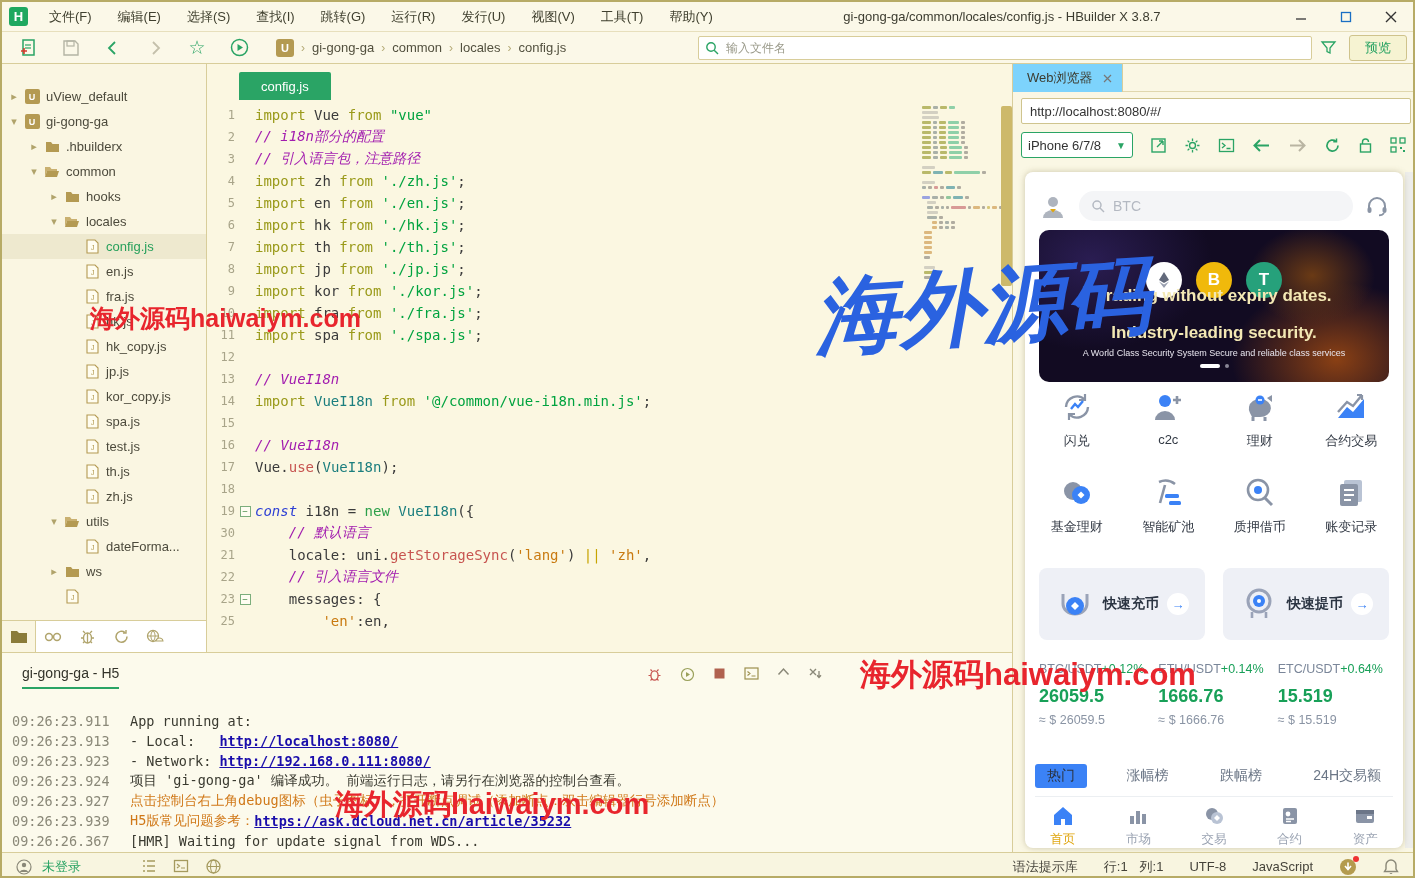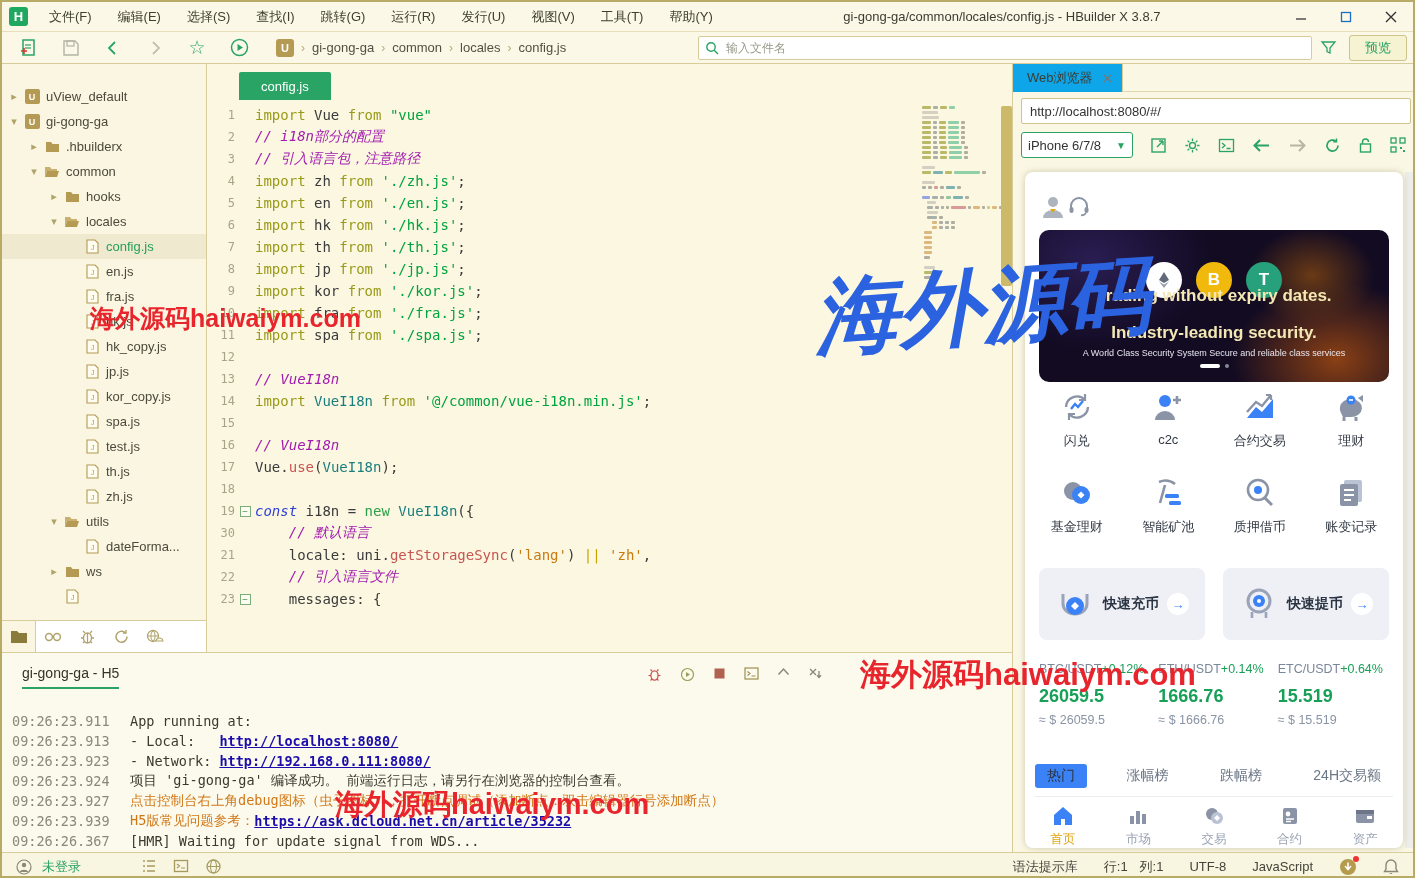--- a/index.html
+++ b/index.html
@@ -84,21 +84,21 @@
   .sb-left { display:flex; align-items:center; gap:10px; margin-left:14px; }
   .sb-login { color:#2aa465; }
   .sb-lic { display:flex; gap:16px; margin-left:60px; color:#a59a5e; }
   .sb-right { position:absolute; right:14px; display:flex; align-items:center; gap:26px; color:#45433a; }
 
   
   .rightpanel { position:absolute; left:1010px; top:62px; width:405px; height:788px; background:#FAF7E4;
                 border-left:1px solid #d8cd9a; }
   .rp-tabs { position:absolute; left:0; top:0; width:100%; height:28px; border-bottom:1px solid #e0d7ae; }
   .rp-tab { position:absolute; left:0; top:0; height:28px; padding:0 10px 0 14px; display:flex; align-items:center;
-            gap:10px; font-size:13px; color:#3c3c30; background:#0ea5e9; border-right:1px solid #d8cd9a; }
+            gap:10px; font-size:13px; color:#3c3c30; background:#7dd3fc; border-right:1px solid #d8cd9a; }
   .rp-url { position:absolute; left:8px; top:34px; width:390px; height:26px; background:#fff;
             border:1px solid #cfc48e; border-radius:2px; display:flex; align-items:center; }
   .rp-url input { border:none; outline:none; width:100%; font-size:13px; color:#333; padding:0 8px; background:transparent; }
   .rp-devrow { position:absolute; left:8px; top:66px; width:390px; height:30px; display:flex; align-items:center; }
   .dev-sel { width:112px; height:26px; border:1px solid #2aa465; border-radius:3px; background:#fff;
              display:flex; align-items:center; font-size:13px; color:#333; padding:0 6px; justify-content:space-between; }
   .dev-sel .car { color:#2aa465; font-size:10px; }
   .rp-ic { margin-left:17px; display:flex; align-items:center; }
 
   
@@ -621,20 +621,25 @@
           <span class="fcell"></span>
           <span class="ctext"><span class="tk-sp">    </span><span class="tk-cmt">// 引入语言文件</span></span>
         </div>
         <div class="cline">
           <span class="lnum">23</span>
           <span class="fcell">
             <span class="fold">−</span>
           </span>
           <span class="ctext"><span class="tk-sp">    </span><span class="tk-id">messages</span><span class="tk-pun">: {</span></span>
         </div>
+        <div class="cline">
+          <span class="lnum">25</span>
+          <span class="fcell"></span>
+          <span class="ctext"><span class="tk-sp">        </span><span class="tk-str2">'en'</span><span class="tk-pun">:</span><span class="tk-id">en</span><span class="tk-pun">,</span></span>
+        </div>
       </div>
     <div class="minimap" id="minimap">
         <div class="mrow">
           <span class="mchip" style="width: 9.1px; margin-left: 0px; background: rgb(185, 185, 106);"></span>
           <span class="mchip" style="width: 5.2px; margin-left: 0px; background: rgb(169, 176, 168);"></span>
           <span class="mchip" style="width: 6.5px; margin-left: 0px; background: rgb(185, 185, 106);"></span>
           <span class="mchip" style="width: 6.5px; margin-left: 0px; background: rgb(143, 208, 168);"></span>
         </div>
         <div class="mrow">
           <span class="mchip" style="width: 15.6px; margin-left: 0px; background: rgb(211, 208, 194);"></span>
@@ -919,20 +924,29 @@
 
     <div class="phone">
       <div class="ph-head">
         <span class="ic" style="margin-left:14px">
             <svg width="28" height="28" viewBox="0 0 28 28">
               <circle cx="14" cy="10" r="5" fill="#aeb4be"></circle>
               <path d="M4 26 a10 8 0 0 1 20 0 z" fill="#aeb4be"></path>
               <path d="M11 17 l3 3.5 3 -3.5 z" fill="#e0a60f"></path>
             </svg>
           </span>
+        <div class="ph-search">
+          <span class="ic">
+              <svg width="14" height="14" viewBox="0 0 14 14">
+                <circle cx="6" cy="6" r="4" fill="none" stroke="#b4b9c2" stroke-width="1.5"></circle>
+                <line x1="9" y1="9" x2="13" y2="13" stroke="#b4b9c2" stroke-width="1.5"></line>
+              </svg>
+            </span>
+          <span>BTC</span>
+        </div>
         <span class="ic" style="margin-right:14px">
             <svg width="24" height="24" viewBox="0 0 24 24">
               <path d="M4 14 v-2 a8 8 0 0 1 16 0 v2" fill="none" stroke="#8a94a4" stroke-width="2"></path>
               <rect x="2.5" y="13" width="4" height="6" rx="2" fill="#8a94a4"></rect>
               <rect x="17.5" y="13" width="4" height="6" rx="2" fill="#8a94a4"></rect>
               <path d="M19 19 a6 3.5 0 0 1 -5 2.4" fill="none" stroke="#8a94a4" stroke-width="1.6"></path>
             </svg>
           </span>
       </div>
 
@@ -975,38 +989,38 @@
                 <circle cx="14" cy="11" r="6" fill="#3b82f6"></circle>
                 <path d="M4 30 a10 9 0 0 1 20 0 z" fill="#8a94a6"></path>
                 <path d="M26 6 v8 M22 10 h8" stroke="#8a94a6" stroke-width="2.6"></path>
               </svg>
             </span>
             <span class="glabel">c2c</span>
           </div>
           <div class="gcell">
             <span class="ic">
               <svg width="34" height="34" viewBox="0 0 34 34">
-                <path d="M4 28 L13 17 L19 22 L30 9 V28 z" fill="#3b82f6"></path>
-                <path d="M4 22 L13 12 L19 16 L28 5" fill="none" stroke="#8a94a6" stroke-width="2.4"></path>
-                <path d="M28 5 h-5 M28 5 v5" stroke="#8a94a6" stroke-width="2.2" fill="none"></path>
-              </svg>
-            </span>
-            <span class="glabel">合约交易</span>
-          </div>
-          <div class="gcell">
-            <span class="ic">
-              <svg width="34" height="34" viewBox="0 0 34 34">
                 <path d="M6 17 a11 9 0 1 1 11 10 h-8 l-2-4 a10 9 0 0 1-1-6 z" fill="#8a94a6"></path>
                 <path d="M24 8 l5-3 v7 z" fill="#8a94a6"></path>
                 <circle cx="17" cy="10" r="4.5" fill="#3b82f6"></circle>
                 <path d="M15 10 h4" stroke="#fff" stroke-width="1.6"></path>
                 <path d="M10 27 v4 M22 27 v4" stroke="#8a94a6" stroke-width="3"></path>
               </svg>
             </span>
             <span class="glabel">理财</span>
+          </div>
+          <div class="gcell">
+            <span class="ic">
+              <svg width="34" height="34" viewBox="0 0 34 34">
+                <path d="M4 28 L13 17 L19 22 L30 9 V28 z" fill="#3b82f6"></path>
+                <path d="M4 22 L13 12 L19 16 L28 5" fill="none" stroke="#8a94a6" stroke-width="2.4"></path>
+                <path d="M28 5 h-5 M28 5 v5" stroke="#8a94a6" stroke-width="2.2" fill="none"></path>
+              </svg>
+            </span>
+            <span class="glabel">合约交易</span>
           </div>
           <div class="gcell">
             <span class="ic">
               <svg width="34" height="34" viewBox="0 0 34 34">
                 <circle cx="13" cy="15" r="9" fill="#8a94a6"></circle>
                 <circle cx="21" cy="19" r="9" fill="#3b82f6"></circle>
                 <path d="M21 15.5 l3.5 3.5-3.5 3.5-3.5-3.5 z" fill="#fff"></path>
               </svg>
             </span>
             <span class="glabel">基金理财</span>

